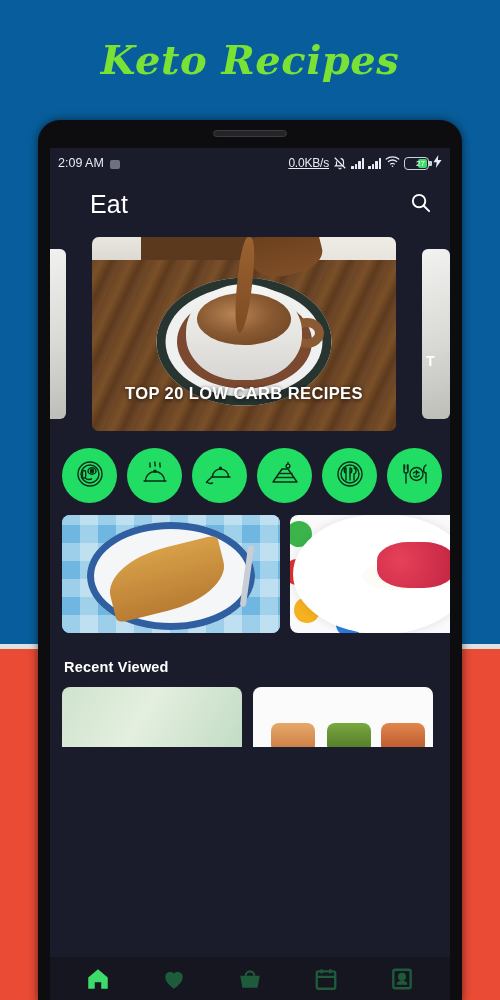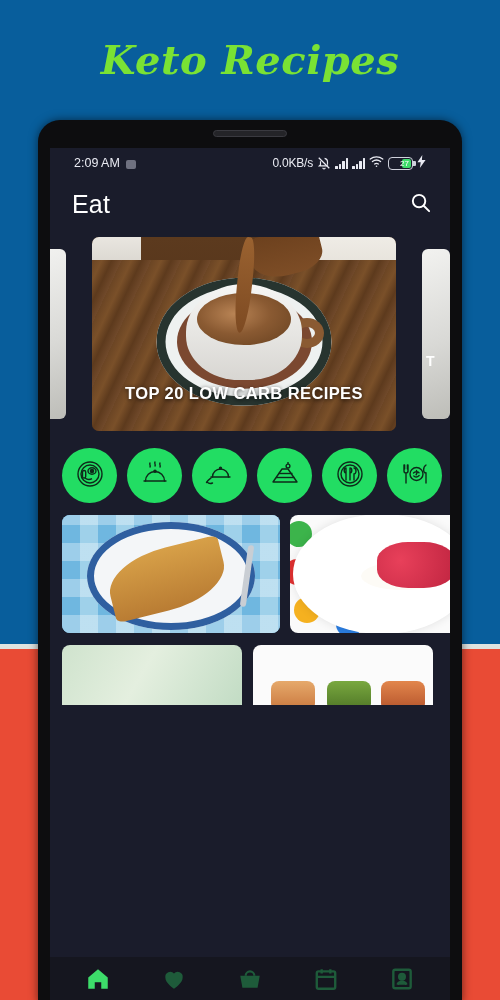--- a/index.html
+++ b/index.html
@@ -54,31 +54,31 @@
     width:400px; height:857px;
     background:#1a1c2b;
     overflow:hidden;
   }
 
   
   .statusbar {
     position:relative; height:30px; width:100%;
     background:#1a1c2b;
     display:flex; align-items:center;
-    padding:0 24px;
+    padding:0 8px;
     color:#e9eaf2; font-size:12.5px;
   }
   .sb-left { display:flex; align-items:center; gap:6px; }
   .sb-right { margin-left:auto; display:flex; align-items:center; gap:4px; }
   .sb-ghost {
     width:10px; height:9px; border-radius:2px;
     background:#6f7180;
     position:relative; top:1px;
   }
-  .sb-net { font-size:12px; letter-spacing:-0.2px; }
+  .sb-net { font-size:12px; letter-spacing:-0.2px;text-decoration:underline; }
   .icon-bellmute { position:relative; top:1px; }
   .bars { display:flex; align-items:flex-end; gap:1px; height:11px; }
   .bars i { display:block; width:2.5px; background:#e9eaf2; border-radius:0.5px; }
   .bars i:nth-child(1){height:3px;} .bars i:nth-child(2){height:5px;}
   .bars i:nth-child(3){height:8px;} .bars i:nth-child(4){height:11px;}
   .battery {
     width:25px; height:13px; border:1.4px solid #cfd1dc; border-radius:4px;
     position:relative; display:flex; align-items:center; justify-content:flex-end;
   }
   .battery:after {
@@ -89,21 +89,21 @@
     position:absolute; right:1px; top:1px; bottom:1px; width:9px;
     background:#3ddc6a; border-radius:2px;
   }
   .battery .lvl { position:relative; font-size:8px; color:#fff; z-index:2; left:-3px; }
 
   
   .appbar {
     height:52px; display:flex; align-items:center;
     padding:0 18px 0 22px;
   }
-  .appbar .title { color:#fff; font-size:25px; font-weight:400; letter-spacing:0.2px; }
+  .appbar .title { color:#fff; font-size:25px; font-weight:400; letter-spacing:0.2px;margin-left:18px; }
   .appbar .spacer { flex:1; }
 
   
   .carousel {
     position:relative; height:200px; margin-top:4px;
     display:flex; align-items:center;
   }
   .slide-peek {
     width:28px; height:170px; border-radius:6px; flex:0 0 auto;
     overflow:hidden; position:relative;
@@ -468,20 +468,21 @@
               <span class="d" style="left:46px;top:96px;background:#2a7de1;"></span>
               <span class="d" style="left:52px;top:14px;background:#f5b120;"></span>
             </div>
             <div class="bowl"></div>
             <div class="cream"></div>
             <div class="fruit"></div>
           </div>
         </div>
       </div>
 
+      <div class="sec-title">Recent Viewed</div>
       <div class="recent">
         <div class="recent-card">
           <div class="rc-green"></div>
         </div>
         <div class="recent-card">
           <div class="rc-apps">
             <span class="bite" style="left:18px;background:linear-gradient(#e6a96b,#c9773d);"></span>
             <span class="bite" style="left:74px;background:linear-gradient(#79a83f,#4e7526);"></span>
             <span class="bite" style="left:128px;background:linear-gradient(#e2864c,#b4532b);"></span>
           </div>

